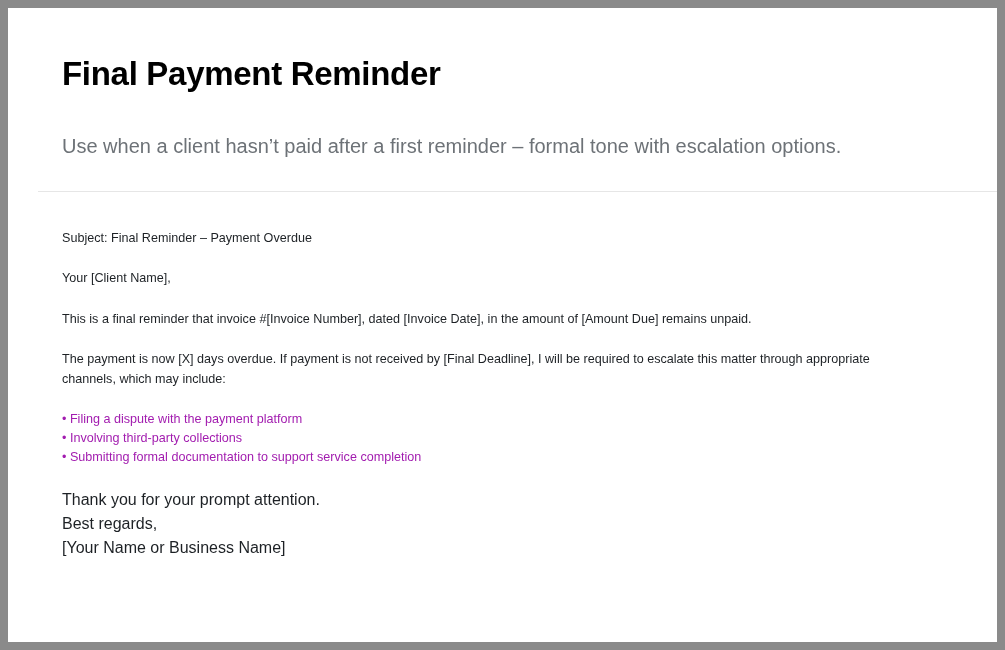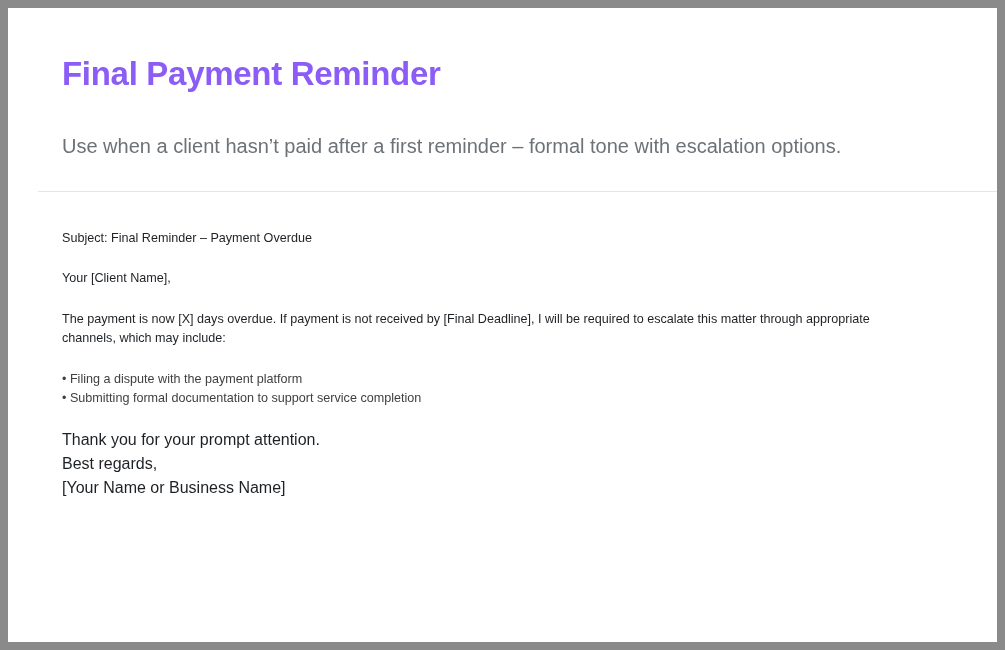--- a/index.html
+++ b/index.html
@@ -21,21 +21,21 @@
     height: 634px;
     background: #ffffff;
     overflow: hidden;
   }
   .header {
     padding: 46px 0 0 54px;
   }
   .doc-title {
     font-size: 33px;
     font-weight: bold;
-    color: #8b5cf6;
+    color: #000000;
     letter-spacing: -0.3px;
     margin: 0;
     line-height: 1.2;
   }
   .doc-subtitle {
     font-size: 20px;
     color: #6d7277;
     margin: 38px 0 0 0;
     line-height: 1.4;
     font-weight: 400;
@@ -55,21 +55,21 @@
     color: #1d2125;
     line-height: 1.55;
     margin: 0 0 21px 0;
     max-width: 880px;
   }
   .list {
     margin: 0 0 21px 0;
   }
   .list-item {
     font-size: 12.6px;
-    color: #404040;
+    color: #a21caf;
     line-height: 1.5;
     margin: 0;
   }
   .signoff {
     margin: 0;
   }
   .signoff-line {
     font-size: 16px;
     color: #1d2125;
     line-height: 1.5;
@@ -87,25 +87,27 @@
   </div>
 
   <div class="divider"></div>
 
   <div class="body-area">
 
     <p class="para">Subject: Final Reminder – Payment Overdue</p>
 
     <p class="para">Your [Client Name],</p>
 
+    <p class="para">This is a final reminder that invoice #[Invoice Number], dated [Invoice Date], in the amount of [Amount Due] remains unpaid.</p>
 
     <p class="para">The payment is now [X] days overdue. If payment is not received by [Final Deadline], I will be required to escalate this matter through appropriate channels, which may include:</p>
 
     <div class="list">
       <p class="list-item">• Filing a dispute with the payment platform</p>
+      <p class="list-item">• Involving third-party collections</p>
       <p class="list-item">• Submitting formal documentation to support service completion</p>
     </div>
 
 
     <div class="signoff">
       <p class="signoff-line">Thank you for your prompt attention.</p>
       <p class="signoff-line">Best regards,</p>
       <p class="signoff-line">[Your Name or Business Name]</p>
     </div>
 

